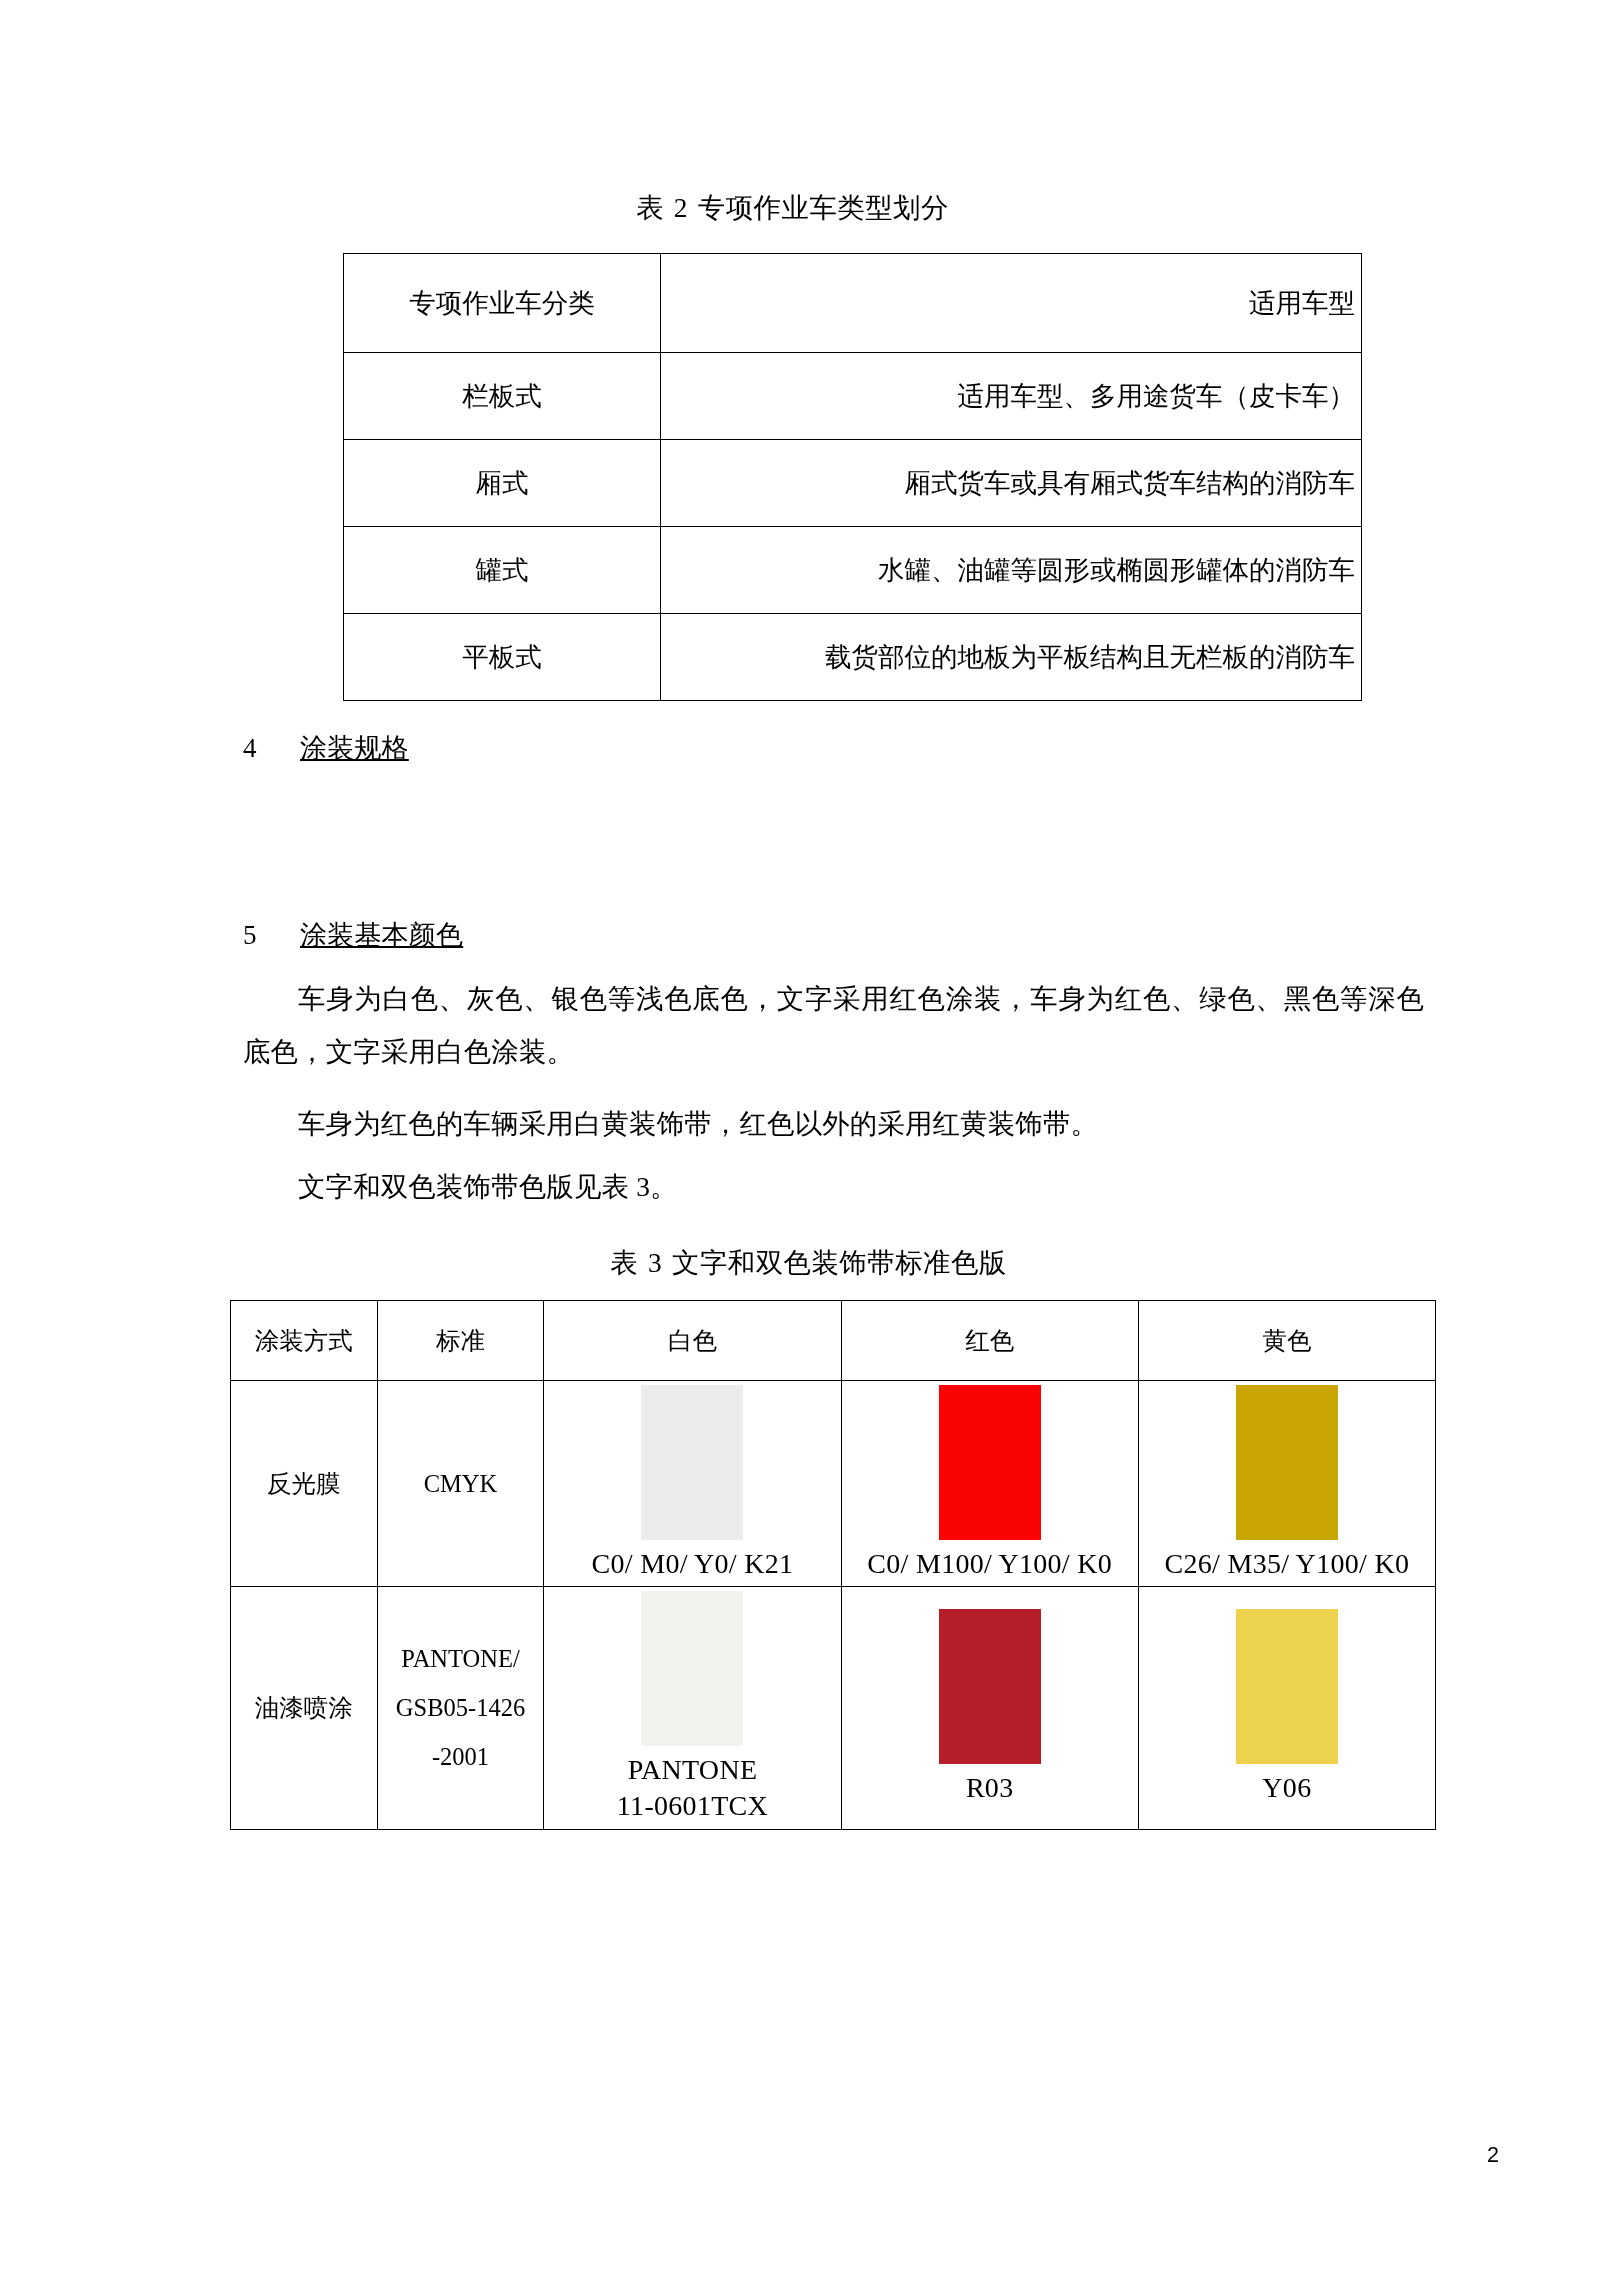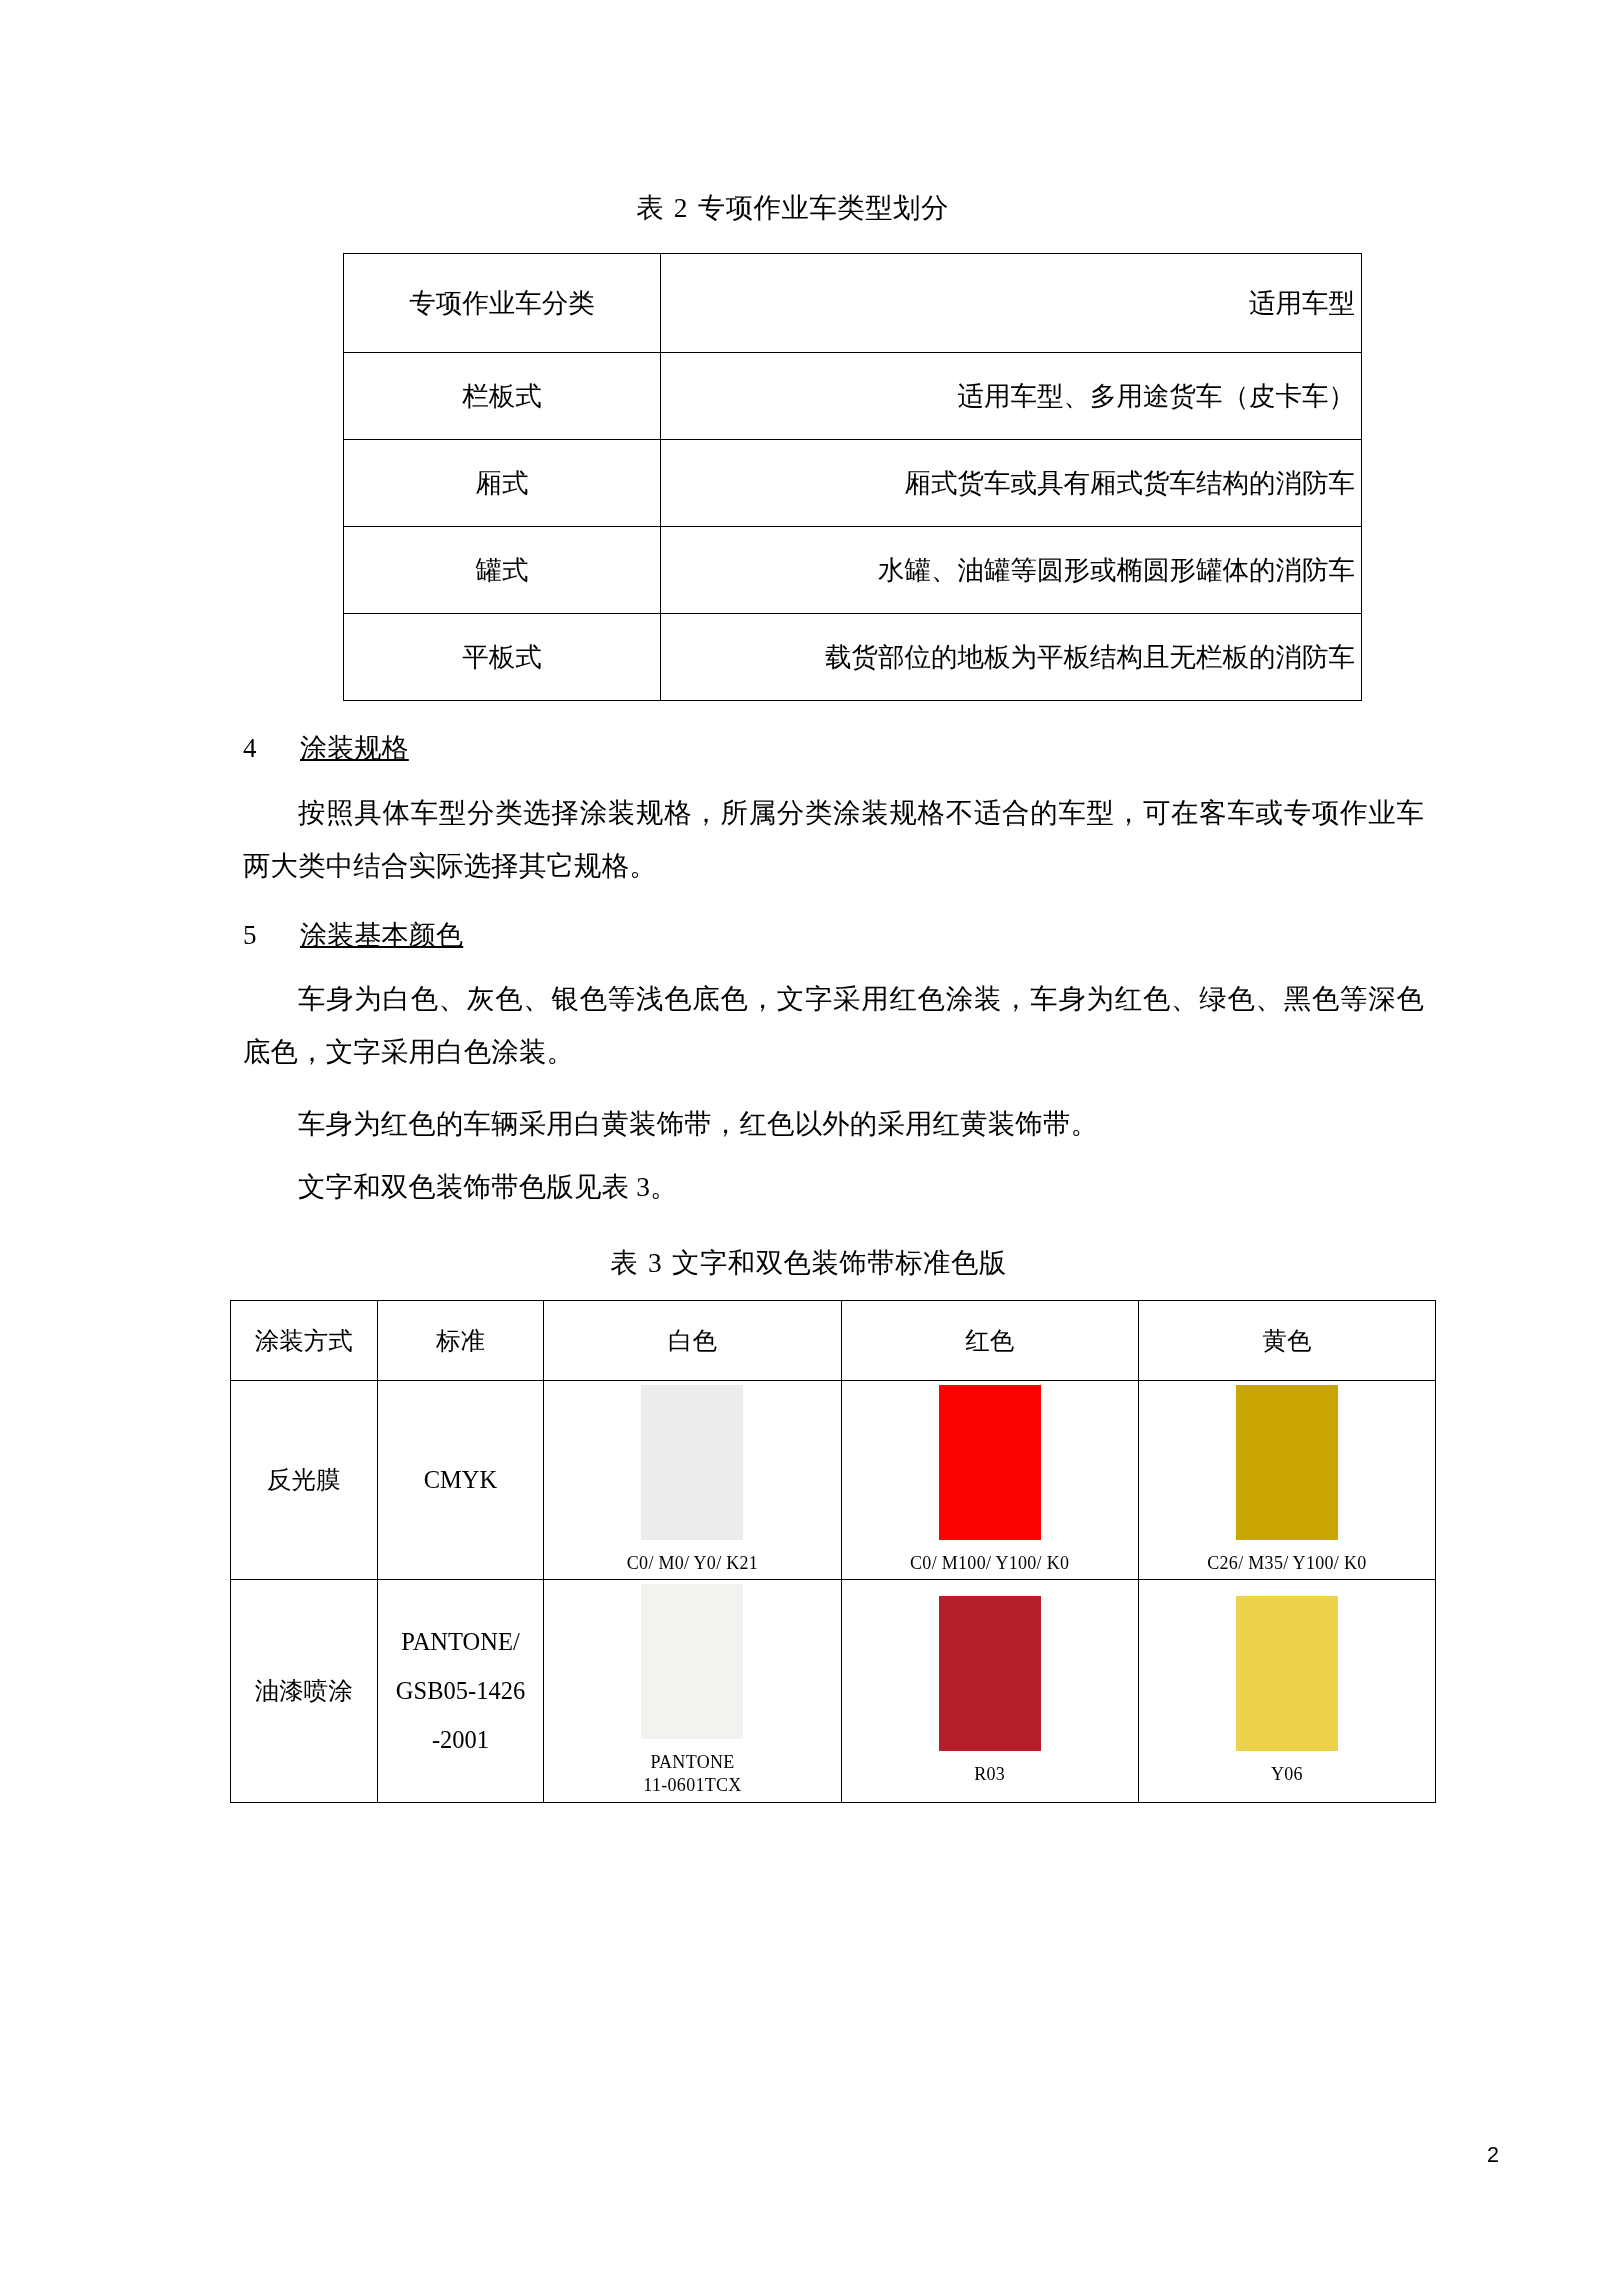--- a/index.html
+++ b/index.html
@@ -94,22 +94,22 @@
     flex-direction: column;
     align-items: center;
     justify-content: flex-start;
   }
   .swatch {
     width: 102px;
     height: 155px;
     display: block;
   }
   .swatch-label {
-    margin-top: 12px;
-    font-size: 18px;
+    margin-top: 6px;
+    font-size: 28px;
     line-height: 1.3;
     letter-spacing: 0.3px;
     white-space: nowrap;
   }
   .swatch-label.two-line { white-space: normal; }
 
   .std-stack {
     font-size: 24.5px;
     line-height: 2.0;
   }
@@ -153,21 +153,20 @@
         <td class="left-cell">平板式</td>
         <td class="right-cell">载货部位的地板为平板结构且无栏板的消防车</td>
       </tr>
     </tbody>
   </table>
 
   <div class="sec-head" style="position:absolute; left:243px; top:723px; width:1176px;">
     <span class="sec-num">4</span><span>涂装规格</span>
   </div>
 
-  <div class="body-p indent2" style="position:absolute; left:243px; top:787px; width:1181px;">按照具体车型分类选择涂装规格，所属分类涂装规格不适合的车型，可在客车或专项作业车两大类中结合实际选择其它规格。</div>
 
   <div class="sec-head" style="position:absolute; left:243px; top:910px; width:1176px;">
     <span class="sec-num">5</span><span>涂装基本颜色</span>
   </div>
 
   <div class="body-p indent2" style="position:absolute; left:243px; top:973px; width:1181px;">车身为白色、灰色、银色等浅色底色，文字采用红色涂装，车身为红色、绿色、黑色等深色底色，文字采用白色涂装。</div>
 
   <div class="body-p indent2" style="position:absolute; left:243px; top:1098px; width:1181px;">车身为红色的车辆采用白黄装饰带，红色以外的采用红黄装饰带。</div>
 
   <div class="body-p indent2" style="position:absolute; left:243px; top:1161px; width:1181px;">文字和双色装饰带色版见表 3。</div>

